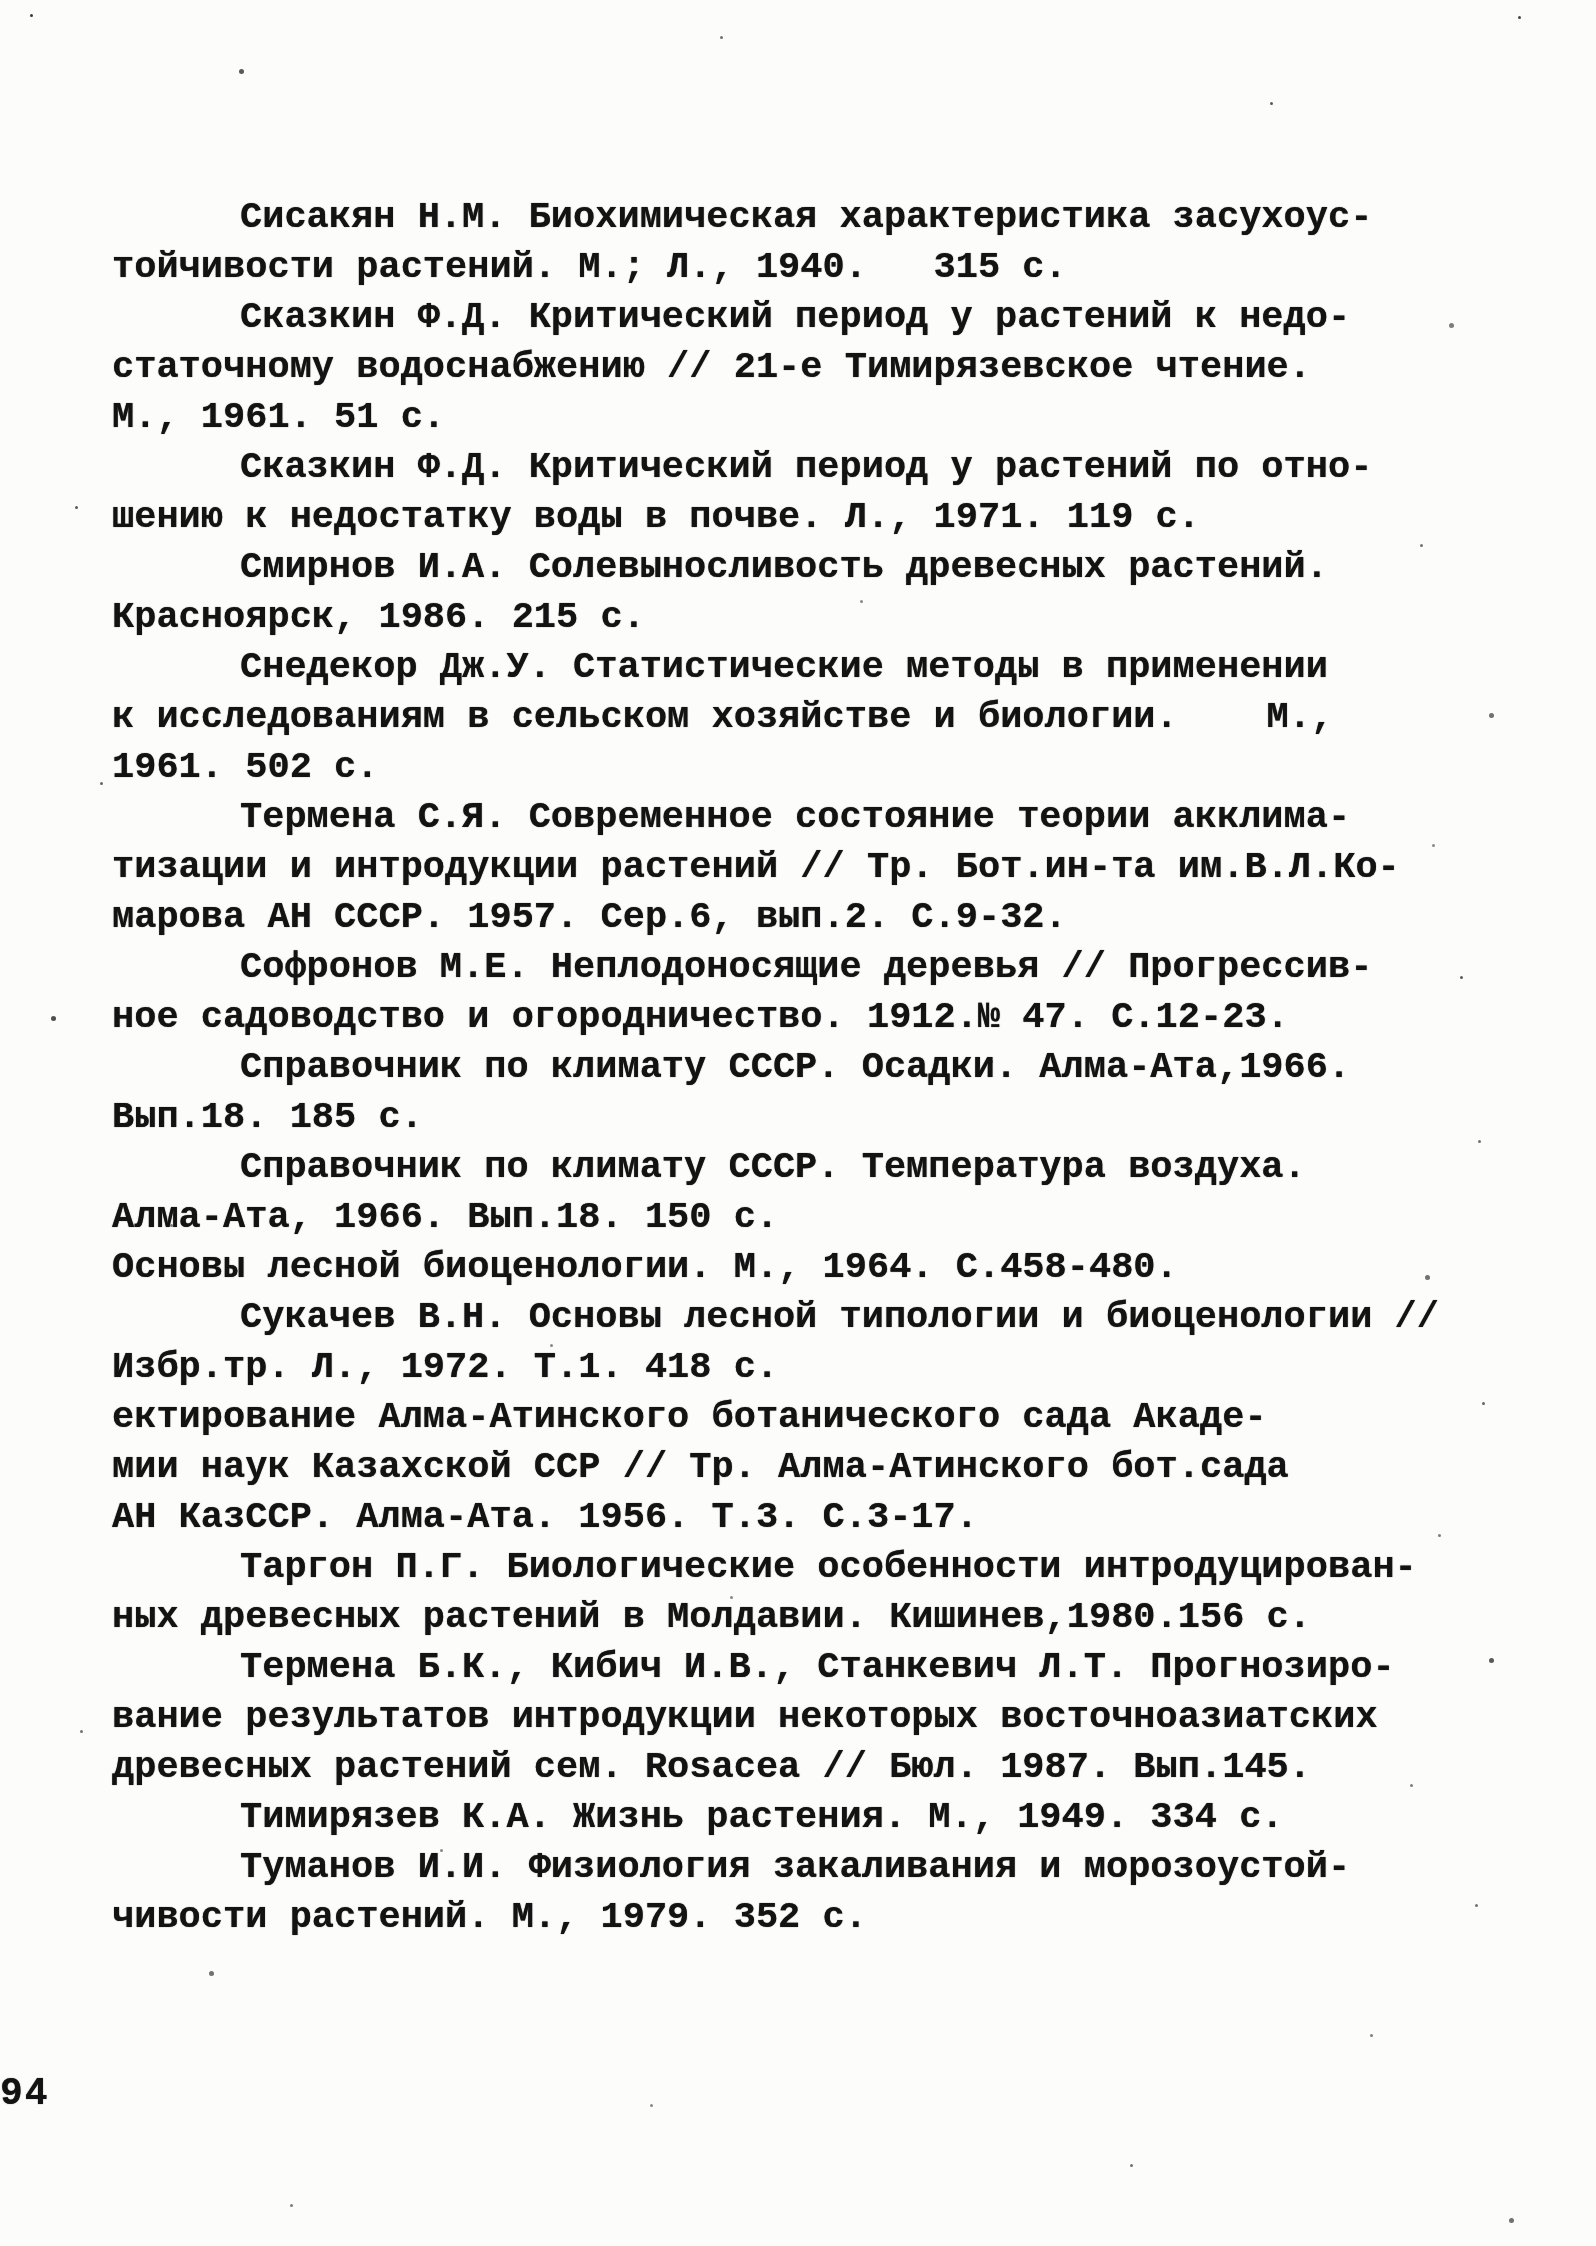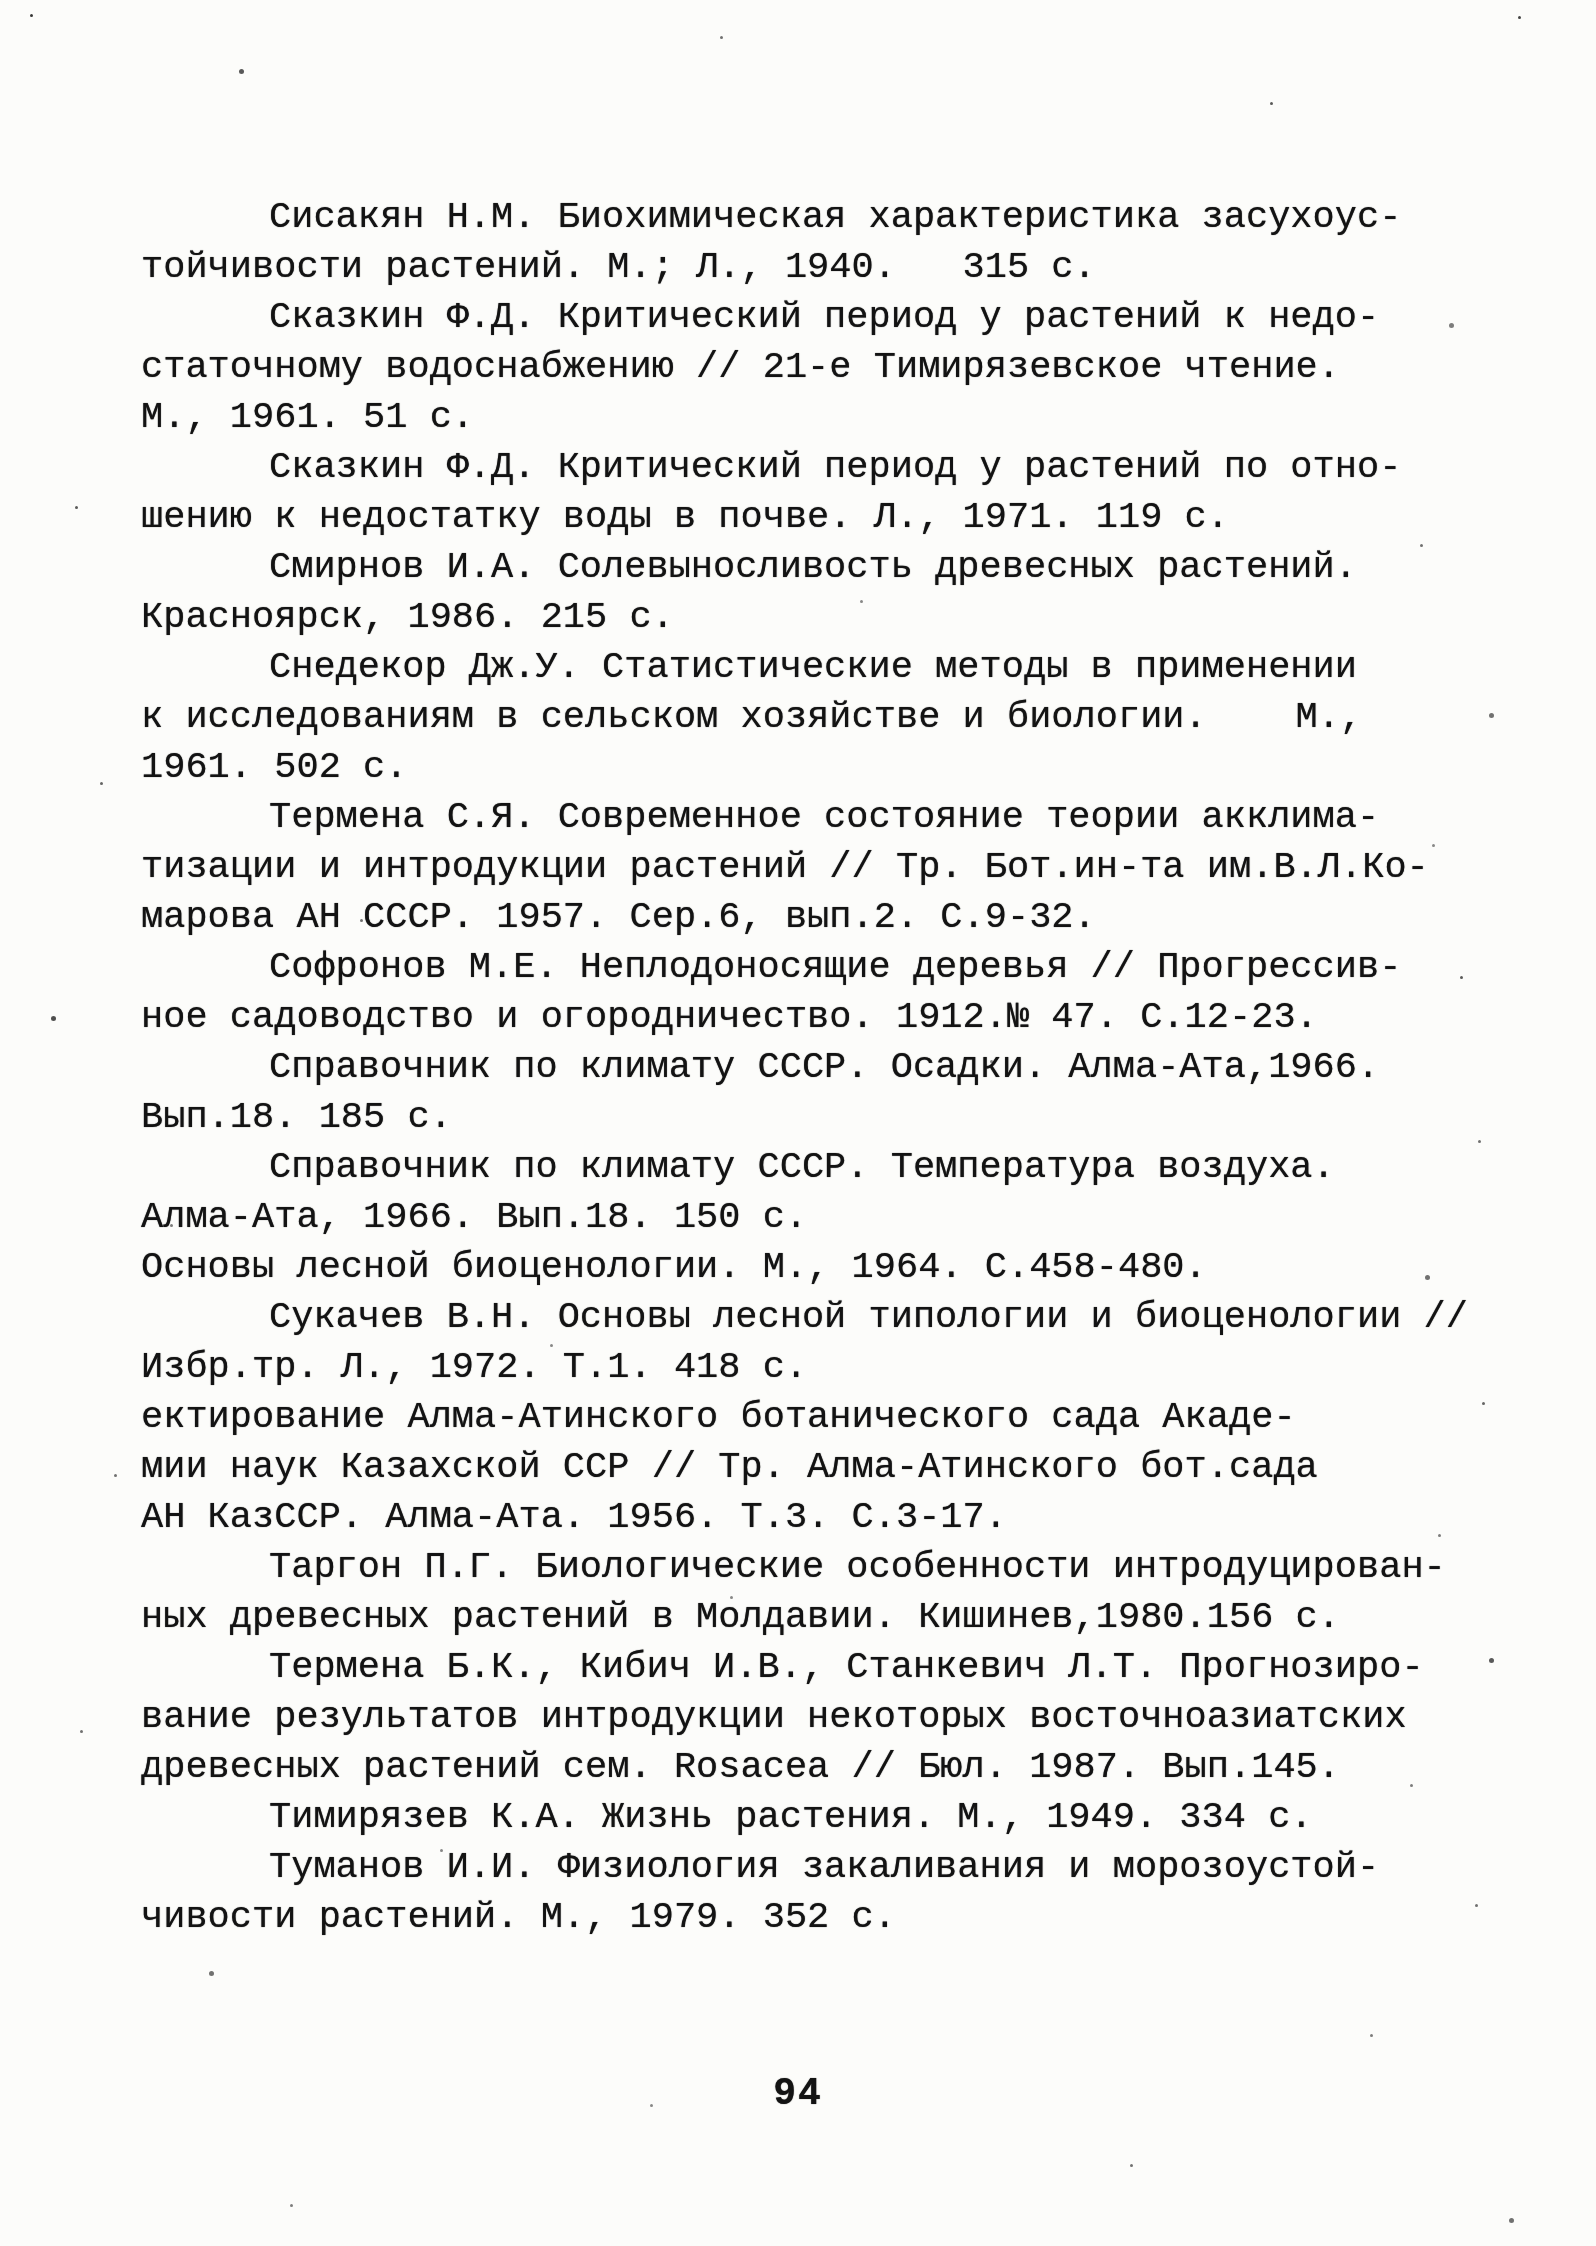--- a/index.html
+++ b/index.html
@@ -20,34 +20,33 @@
   .textblock {
     position: absolute;
     left: 112px;
     top: 192px;
     width: 1430px;
   }
   .line {
     height: 50px;
     line-height: 50px;
     font-size: 37px;
-    font-weight: 400;
+    font-weight: 700;
     white-space: pre;
     text-shadow: 0 0 1px rgba(10,10,10,0.75);
-    margin-left: 29px;
   }
   .ind {
     padding-left: 128px;
   }
   .pageno {
     position: absolute;
     top: 2072px;
     left: 0;
     width: 100%;
-    text-align: center;
+    text-align: left;
     font-size: 38px;
     font-weight: 700;
     letter-spacing: 2px;
     text-shadow: 0 0 1px rgba(10,10,10,0.75);
   }
   
   .speck {
     position: absolute;
     top: 14px;
     left: 30px;

